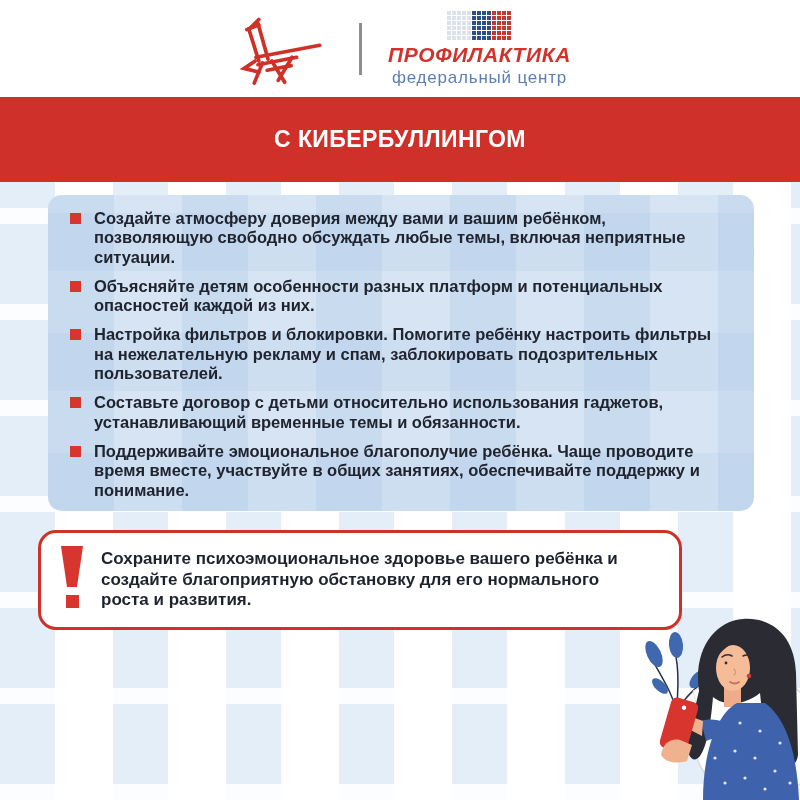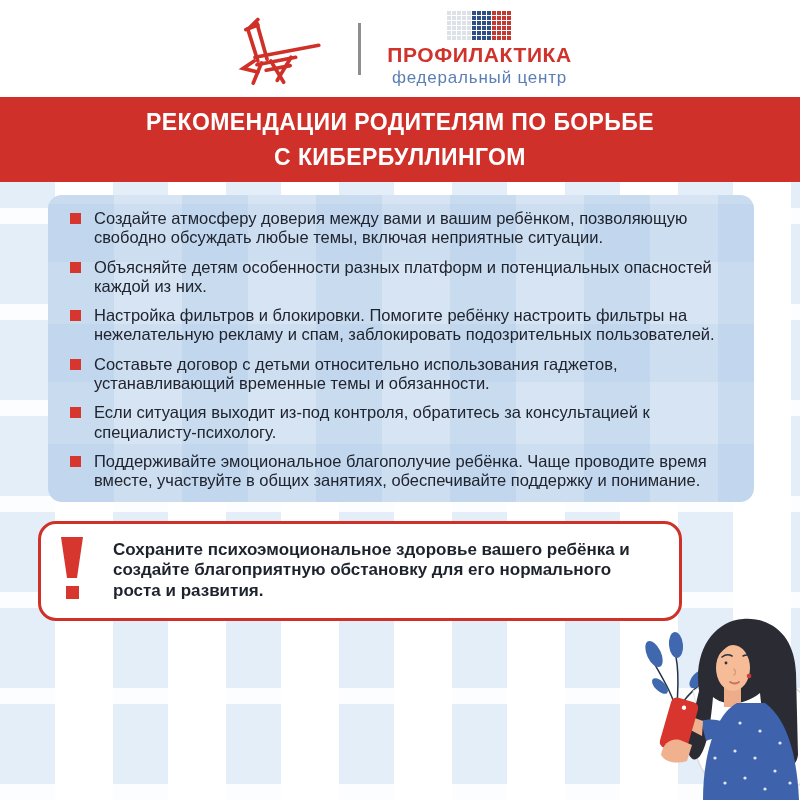--- a/index.html
+++ b/index.html
@@ -27,21 +27,21 @@
   .brand-grid{display:flex;margin-bottom:3px;}
   .brand-grid span{
     height:30px;display:block;
     background-image:
       repeating-linear-gradient(90deg, transparent 0 4px, #fff 4px 5px),
       repeating-linear-gradient(0deg, transparent 0 4px, #fff 4px 5px);
   }
   .bg-seg-gray{width:25px;background-color:#dde2e8;}
   .bg-seg-blue{width:20px;background-color:#2d4e87;}
   .bg-seg-red{width:20px;background-color:#c23a33;}
-  .brand-name{color:#d0322c;font-weight:bold;font-size:21px;letter-spacing:.6px;}
+  .brand-name{color:#d0322c;font-weight:bold;font-size:21px;letter-spacing:.6px;font-style:italic;}
   .brand-sub{color:#5b7fb3;font-size:17px;letter-spacing:.8px;margin-top:1px;}
 
   
   .banner{
     position:relative;z-index:2;height:85px;background:#d0302a;
     display:flex;flex-direction:column;align-items:center;justify-content:center;
     color:#fff;font-weight:bold;font-size:23px;letter-spacing:.4px;line-height:1.5;
     text-align:center;
   }
 
@@ -52,32 +52,32 @@
     background-color:#d6e4f3;
     background-image:
       repeating-linear-gradient(90deg, rgba(164,196,229,0.28) 0 66px, transparent 66px 134px),
       repeating-linear-gradient(0deg, rgba(164,196,229,0.18) 0 58px, transparent 58px 120px);
     border-radius:14px;
     padding:14px 26px 11px 22px;
   }
   .panel ul{list-style:none;margin:0;padding:0;}
   .panel li{
     display:flex;gap:13px;margin-bottom:10px;
-    color:#20242f;font-weight:normal;font-size:16.5px;line-height:1.17;
+    color:#20242f;font-weight:bold;font-size:16.5px;line-height:1.17;
   }
   .panel li:last-child{margin-bottom:0;}
   .bullet-square{flex:0 0 11px;width:11px;height:11px;background:#d6362e;margin-top:4px;}
 
   
   .callout{
     position:relative;z-index:2;
     margin:19px 0 0 38px;width:584px;
     background:#fff;border:3px solid #cf3028;border-radius:18px;
     padding:13px 36px 13px 18px;
-    display:flex;align-items:center;gap:28px;
+    display:flex;align-items:center;gap:16px;
   }
   .callout-text{font-size:17px;font-weight:bold;color:#1d222c;line-height:1.2;}
   .warn-icon{flex:0 0 26px;}
 
   
   .illustration{position:absolute;left:645px;top:593px;width:155px;height:207px;z-index:3;}
 </style>
 </head>
 <body>
 
@@ -107,45 +107,40 @@
       <span class="bg-seg-gray"></span>
       <span class="bg-seg-blue"></span>
       <span class="bg-seg-red"></span>
     </span>
     <span class="brand-name">ПРОФИЛАКТИКА</span>
     <span class="brand-sub">федеральный центр</span>
   </div>
 </div>
 
 <div class="banner">
-  <div>РЕКОМЕНДАЦИИ РОДИТЕЛЯМ ПО БОРЬБЕ</div>
   <div>С КИБЕРБУЛЛИНГОМ</div>
 </div>
 
 <div class="panel">
   <ul>
     <li>
       <span class="bullet-square"></span>
       <span>Создайте атмосферу доверия между вами и вашим ребёнком, позволяющую свободно обсуждать любые темы, включая неприятные ситуации.</span>
     </li>
     <li>
       <span class="bullet-square"></span>
       <span>Объясняйте детям особенности разных платформ и потенциальных опасностей каждой из них.</span>
     </li>
     <li>
       <span class="bullet-square"></span>
       <span>Настройка фильтров и блокировки. Помогите ребёнку настроить фильтры на нежелательную рекламу и спам, заблокировать подозрительных пользователей.</span>
     </li>
     <li>
       <span class="bullet-square"></span>
       <span>Составьте договор с детьми относительно использования гаджетов, устанавливающий временные темы и обязанности.</span>
-    </li>
-    <li>
-      <span class="bullet-square"></span>
-      <span>Если ситуация выходит из-под контроля, обратитесь за консультацией к специалисту-психологу.</span>
     </li>
     <li>
       <span class="bullet-square"></span>
       <span>Поддерживайте эмоциональное благополучие ребёнка. Чаще проводите время вместе, участвуйте в общих занятиях, обеспечивайте поддержку и понимание.</span>
     </li>
   </ul>
 </div>
 
 <div class="callout">
   <span class="warn-icon">

